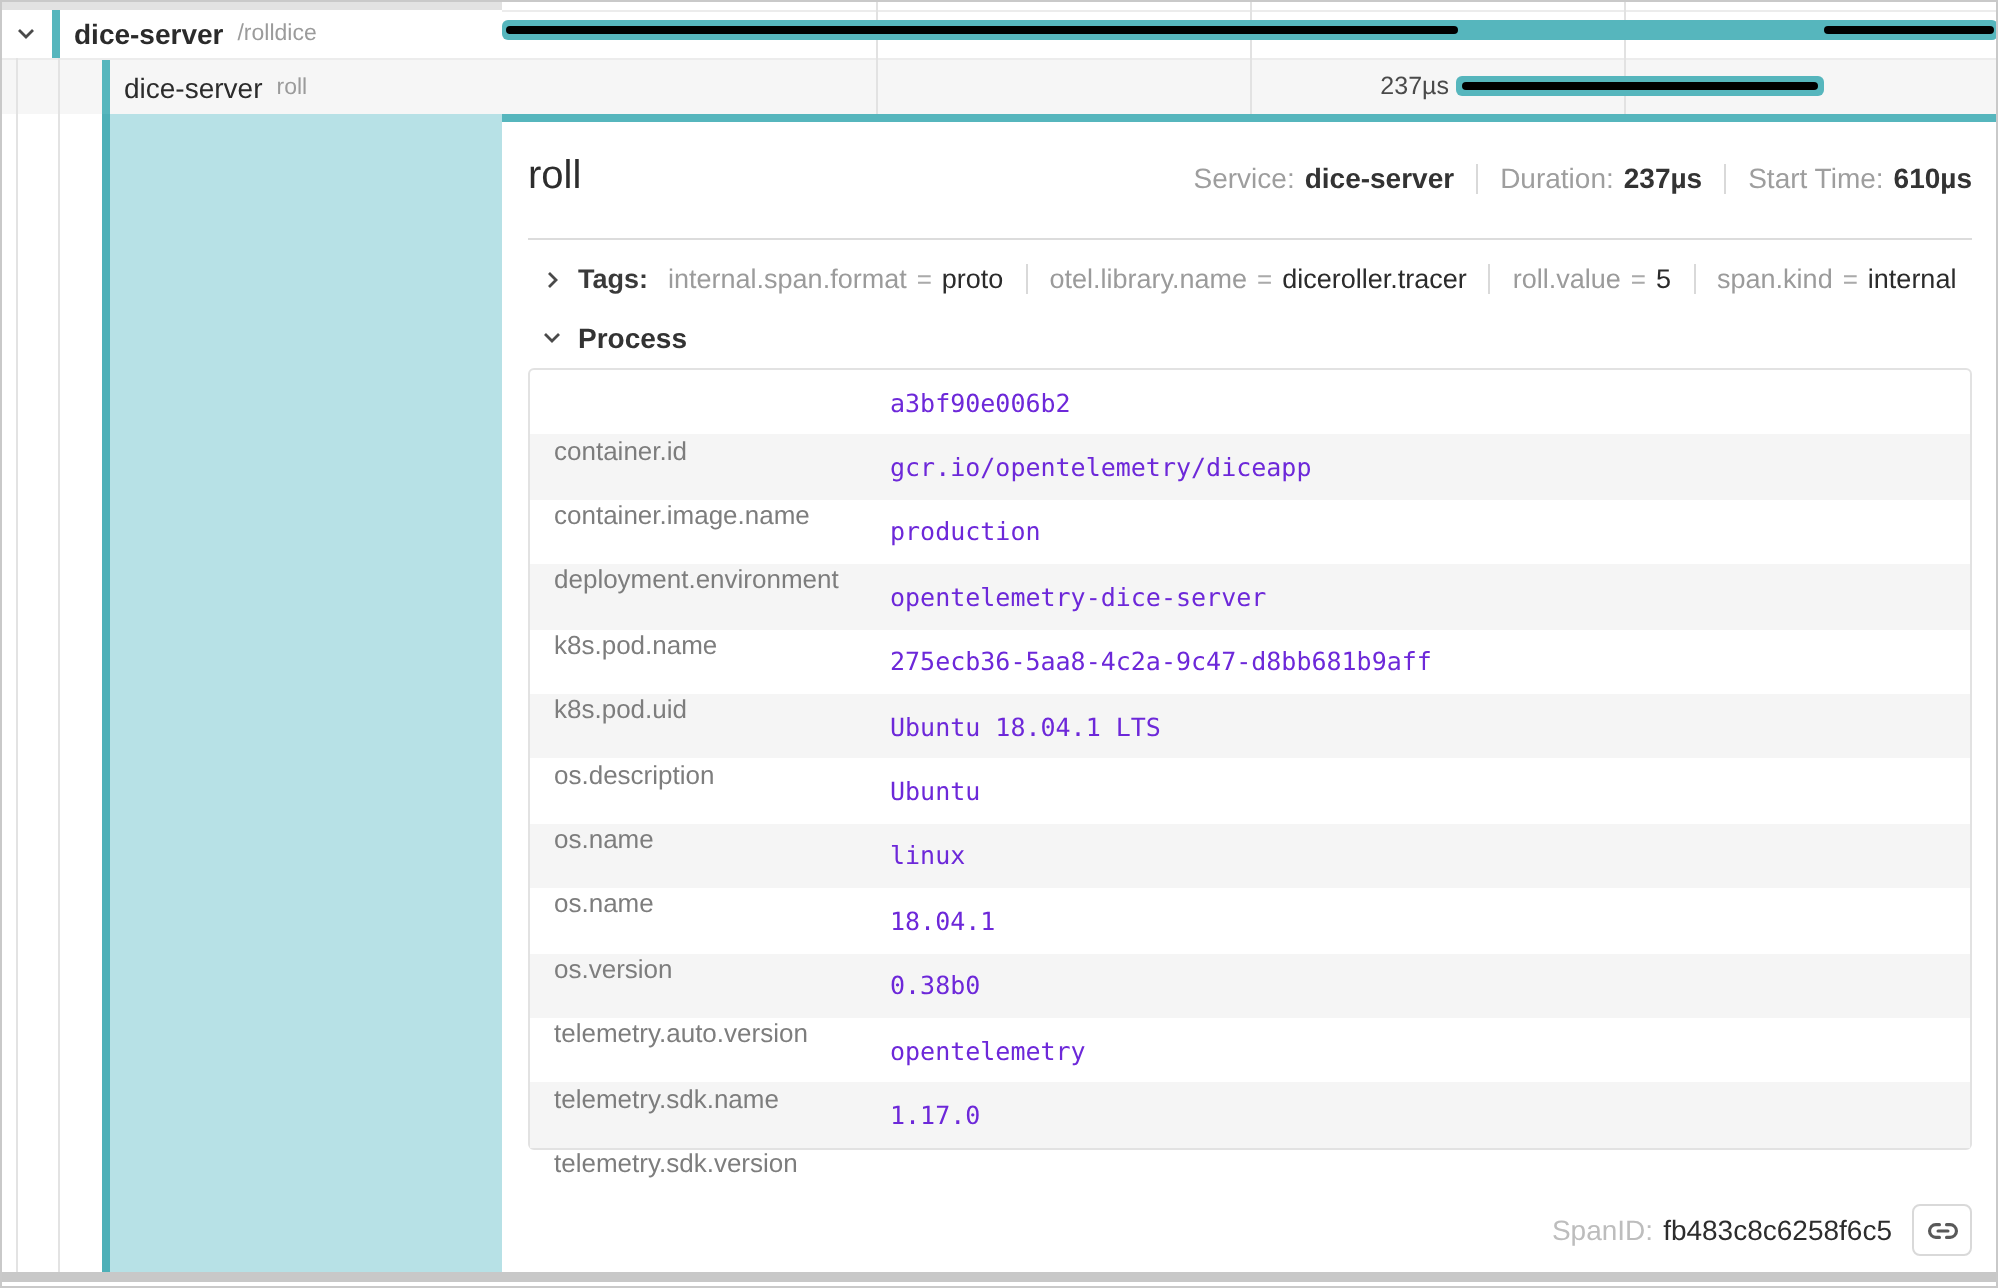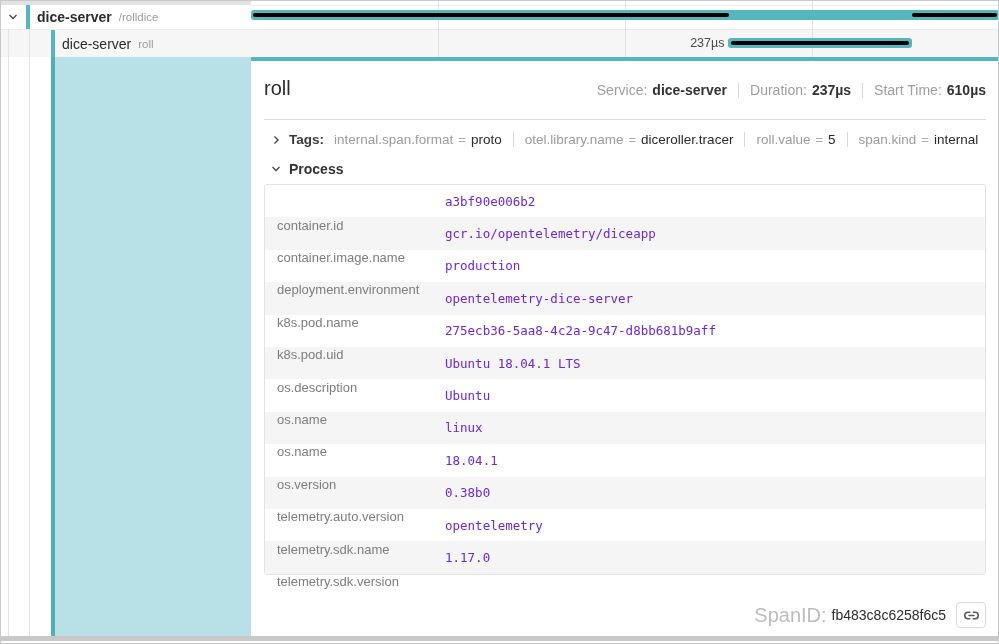--- a/index.html
+++ b/index.html
@@ -52,21 +52,21 @@
   .tag-eq{ font-size:13px; color:#aaa; margin:0 5px; }
   .tag-val{ font-size:13.5px; color:#2b2b2b; }
   .process-row{ display:flex; align-items:center; height:26px; cursor:pointer; }
   .process-label{ font-size:14px; font-weight:700; color:#333; margin-left:7px; }
   .kv-table{ border:1px solid #e2e2e2; border-radius:3px; margin-top:2px; background:#fff; }
   .kv-row{ display:flex; height:32.4px; align-items:center; }
   .kv-row:nth-child(even){ background:#f5f5f5; }
   .kv-key{ width:180px; flex:0 0 auto; padding-left:12px; font-size:13px; color:#7d7d7d;margin-top:48px; }
   .kv-val{ font-family:"DejaVu Sans Mono", monospace; font-size:12.5px; color:#6d28d9; }
   .dp-footer{ position:absolute; right:13px; bottom:10px; display:flex; align-items:center; }
-  .footer-label{ font-size:20px; color:#bdbdbd; }
+  .footer-label{ font-size:14px; color:#bdbdbd; }
   .footer-value{ font-size:14px; color:#2d2d2d; font-weight:500; margin-left:5px; }
   .link-btn{ width:30px; height:26px; margin-left:10px; border:1px solid #d9d9d9; border-radius:4px;
              background:#fff; display:flex; align-items:center; justify-content:center; cursor:pointer; }
   .bottom-bar{ position:absolute; left:0; bottom:2px; width:100%; height:5px; background:#c8c8c8; }
 </style>
 </head>
 <body>
 
 <div class="screen">
 

